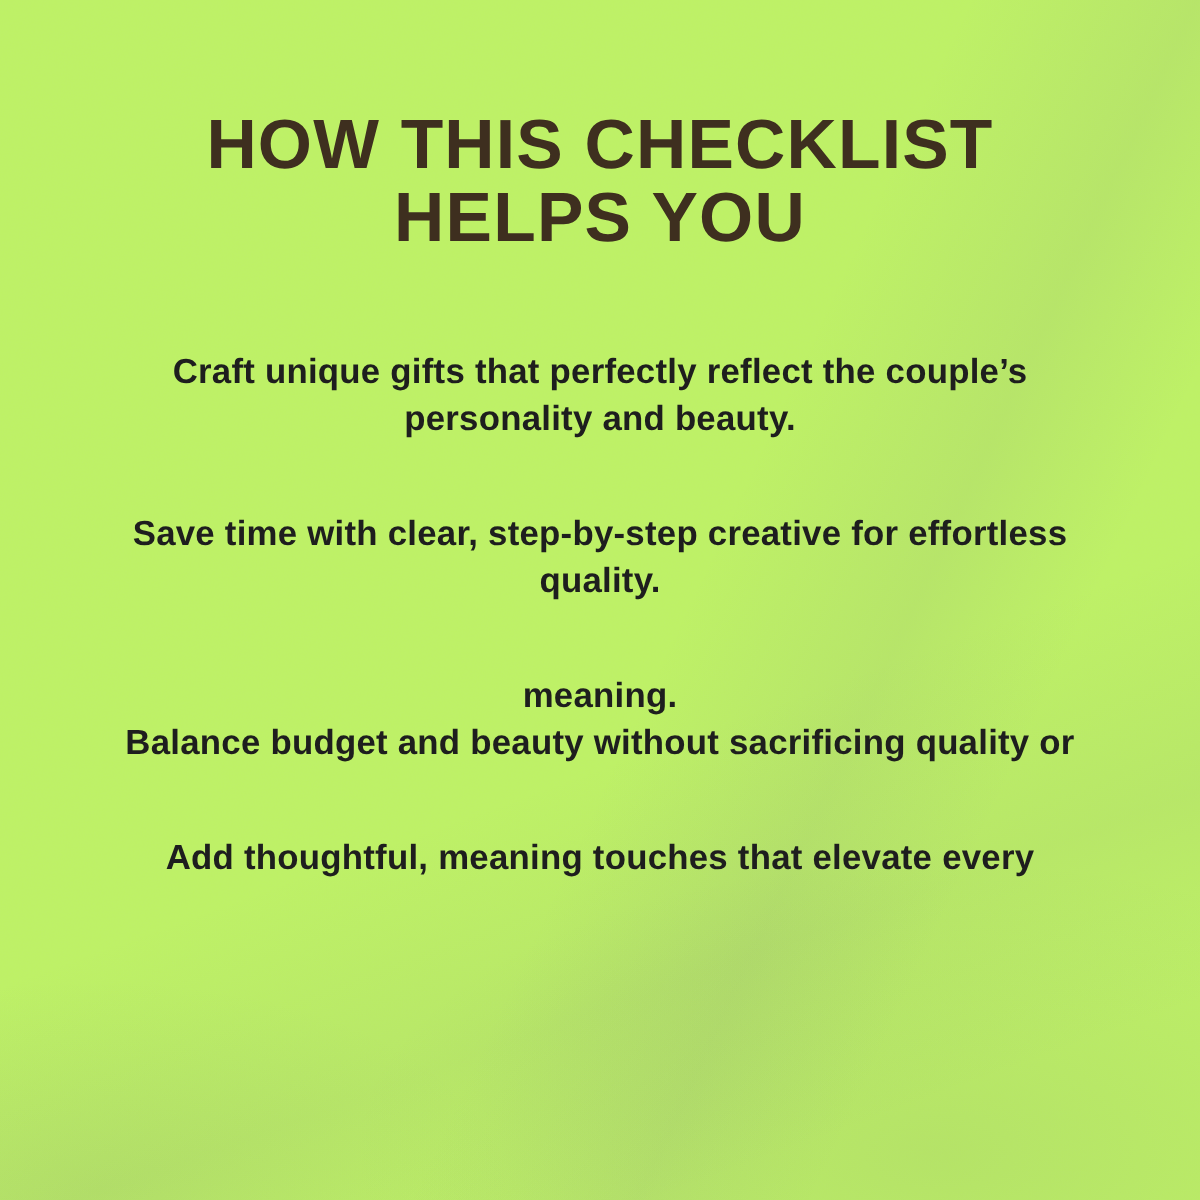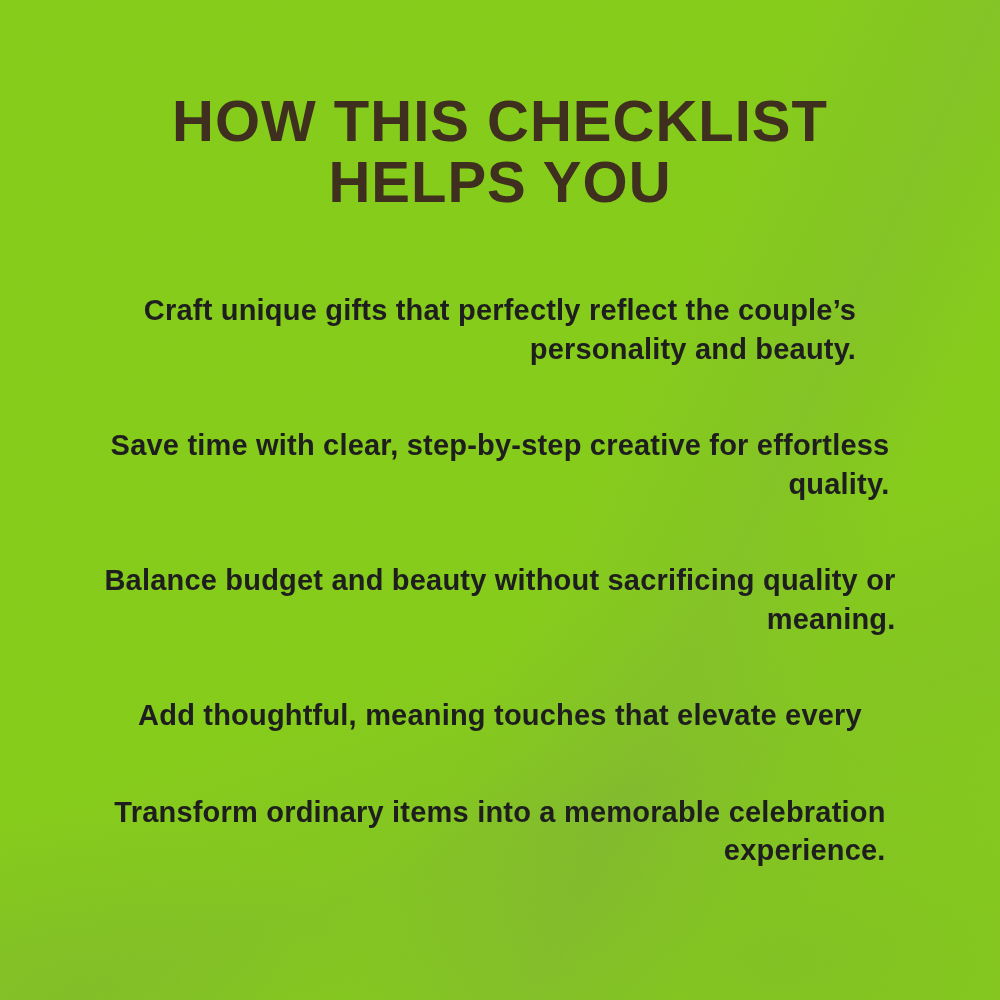--- a/index.html
+++ b/index.html
@@ -12,21 +12,21 @@
 
   body {
     font-family: "Liberation Sans", sans-serif;
     background: #f0efed;
   }
 
   .page {
     position: relative;
     width: 1000px;
     height: 1000px;
-    background: #84cc16;
+    background: #bef264;
   }
 
   
   .texture-svg {
     position: absolute;
     inset: 0;
     width: 100%;
     height: 100%;
     pointer-events: none;
   }
@@ -66,21 +66,21 @@
   .title-line { white-space: nowrap; }
 
   .paragraph {
     color: #1e1e1e;
     font-size: 29px;
     font-weight: 600;
     line-height: 1.33;
     margin-bottom: 58px;
     letter-spacing: 0.2px;
   }
-  .para-line { white-space: nowrap; text-align: right; }
+  .para-line { white-space: nowrap; }
 </style>
 </head>
 <body>
 
 <div class="page">
 
   <svg class="texture-svg" xmlns="http://www.w3.org/2000/svg">
     <filter id="paperGrain">
       <feTurbulence type="fractalNoise" baseFrequency="0.8" numOctaves="2" stitchTiles="stitch" result="noise"></feTurbulence>
       <feColorMatrix in="noise" type="matrix" values="0 0 0 0 0.55
@@ -104,27 +104,23 @@
       <div class="para-line">Craft unique gifts that perfectly reflect the couple’s</div>
       <div class="para-line">personality and beauty.</div>
     </div>
 
     <div class="paragraph">
       <div class="para-line">Save time with clear, step-by-step creative for effortless</div>
       <div class="para-line">quality.</div>
     </div>
 
     <div class="paragraph">
+      <div class="para-line">meaning.</div>
       <div class="para-line">Balance budget and beauty without sacrificing quality or</div>
-      <div class="para-line">meaning.</div>
     </div>
 
     <div class="paragraph">
       <div class="para-line">Add thoughtful, meaning touches that elevate every</div>
     </div>
 
-    <div class="paragraph">
-      <div class="para-line">Transform ordinary items into a memorable celebration</div>
-      <div class="para-line">experience.</div>
-    </div>
 
   </div>
 </div>
 
 </body></html>

